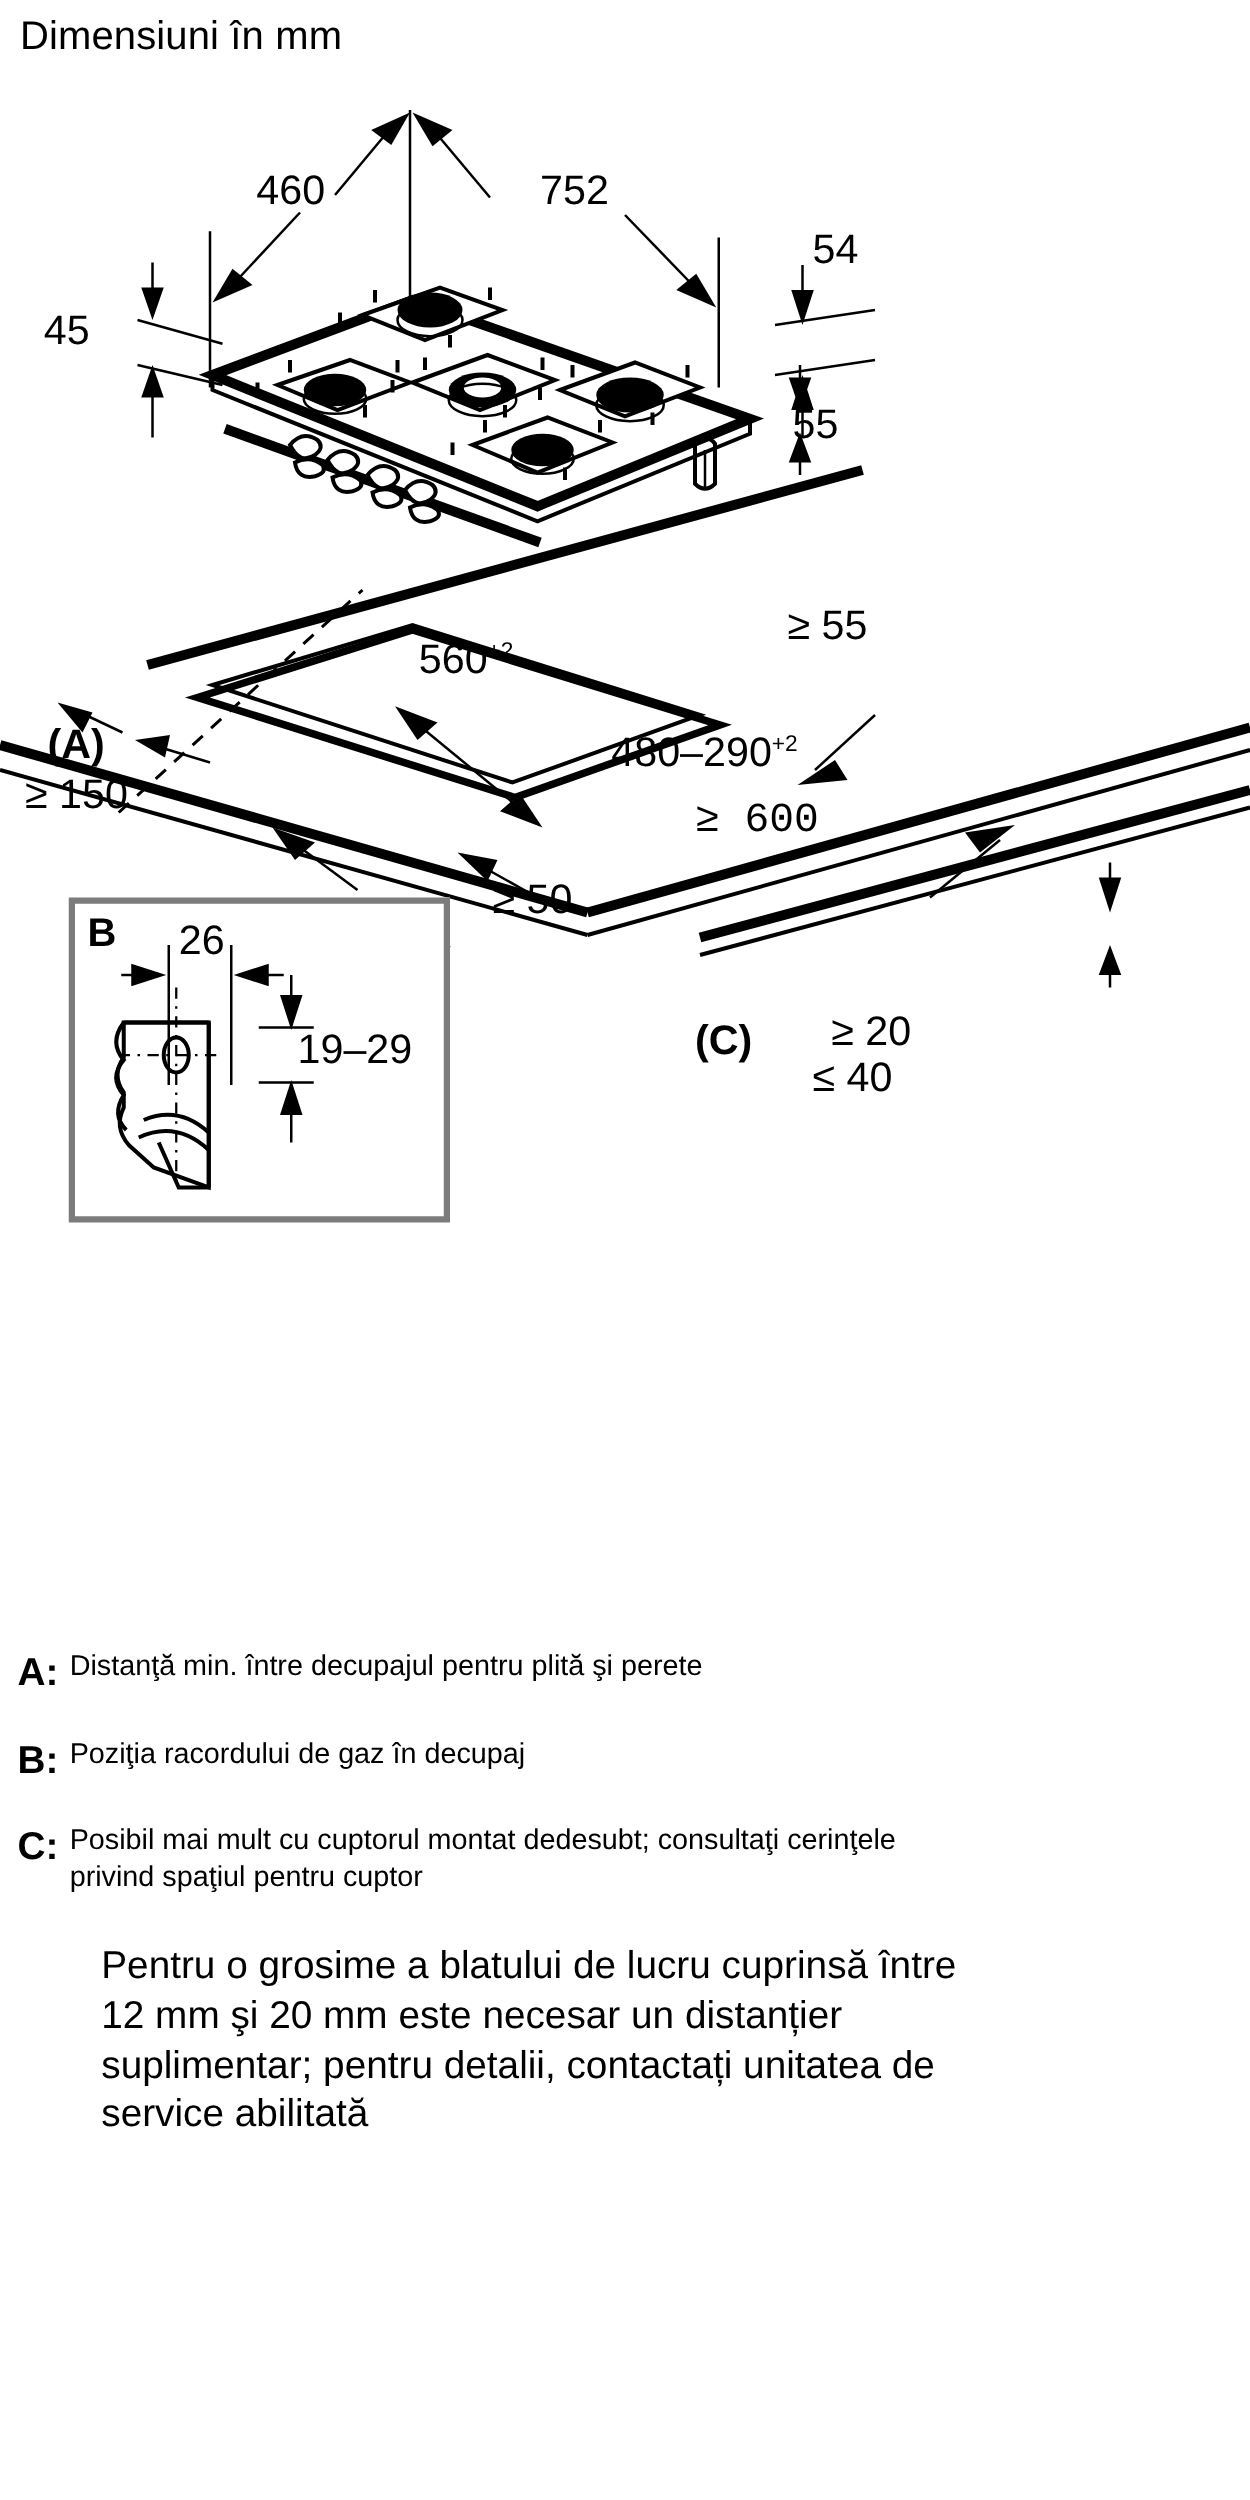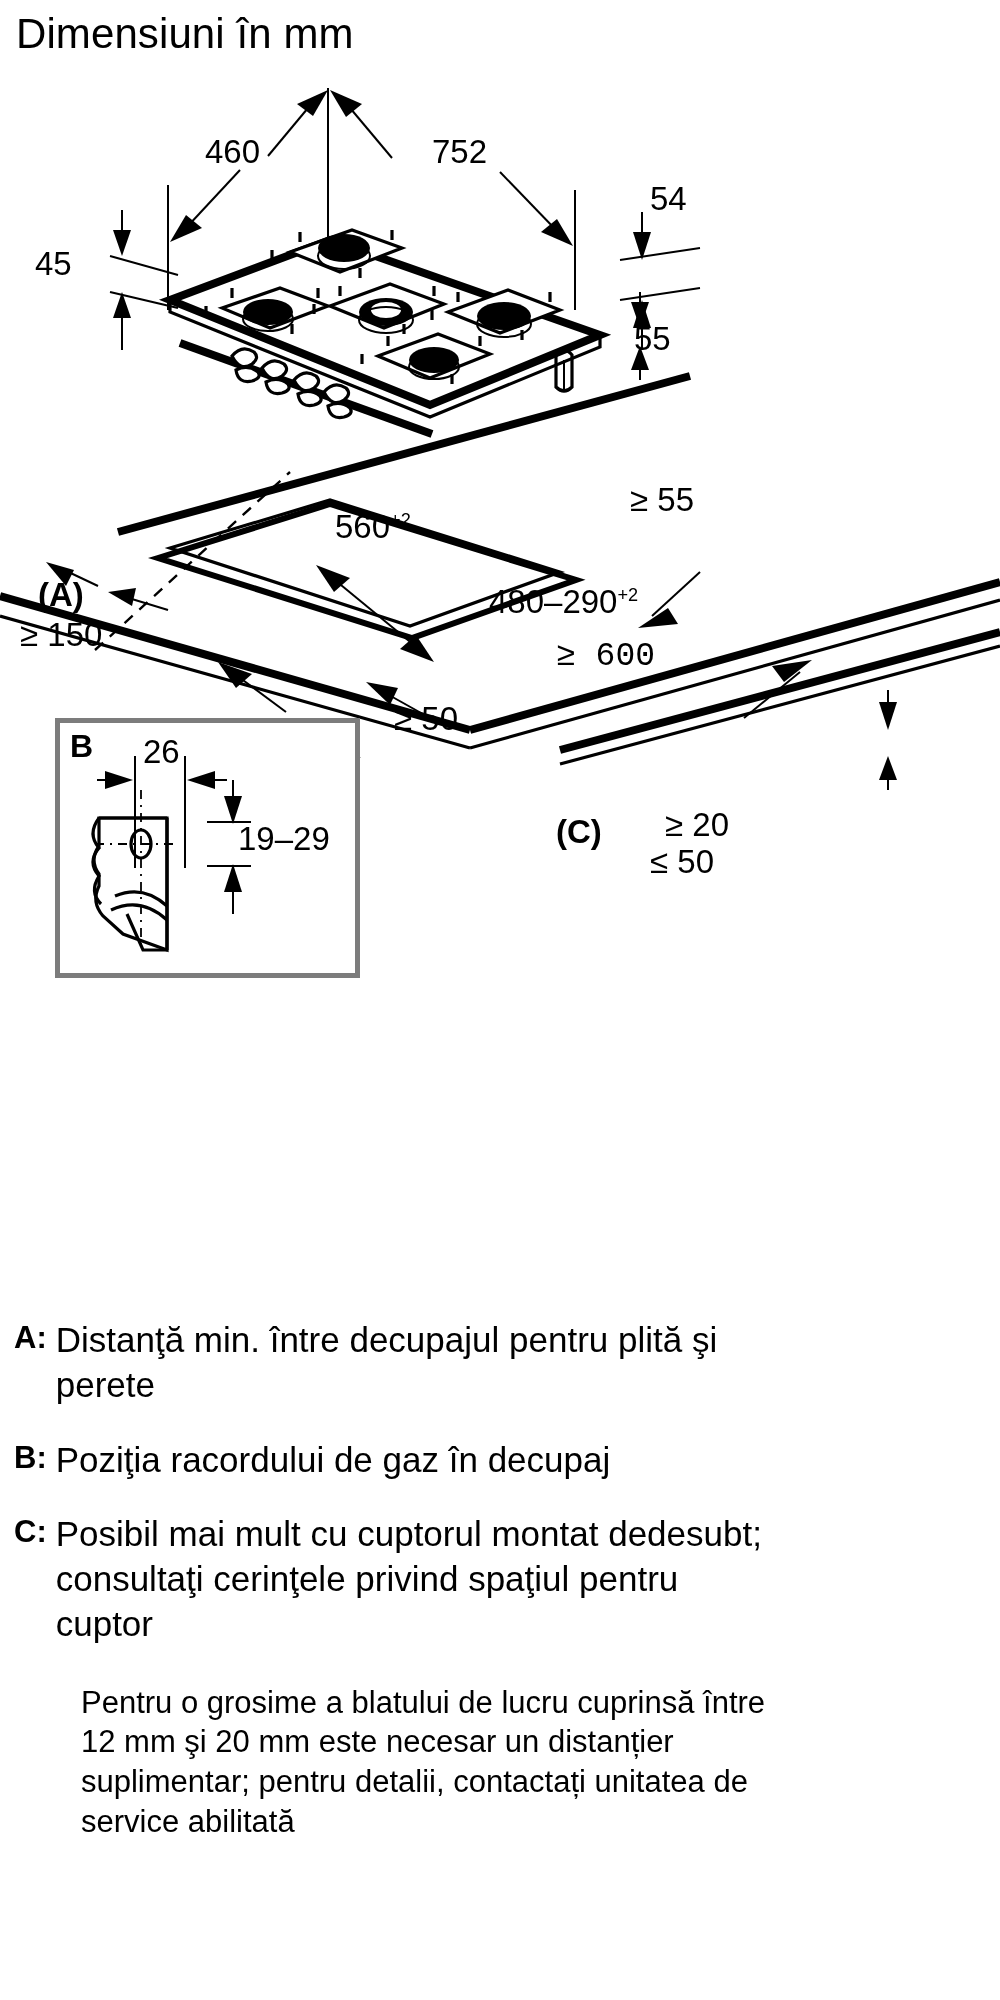--- a/index.html
+++ b/index.html
@@ -5,21 +5,21 @@
   html,body{margin:0;padding:0;background:#fff;}
   body{
     width:1000px;height:2000px;position:relative;overflow:hidden;
     font-family:"Liberation Sans","DejaVu Sans",sans-serif;color:#000;
   }
   .page{position:absolute;inset:0;}
 
   
   #title{
     position:absolute;left:16px;top:10px;
-    font-size:42px;letter-spacing:.1px;white-space:nowrap;
+    font-size:32px;letter-spacing:.1px;white-space:nowrap;
   }
 
   
   .dim{
     position:absolute;font-size:33px;white-space:nowrap;line-height:1.05;
   }
   .dim.bold{font-weight:bold;}
   .dim sup{font-size:.55em;vertical-align:super;line-height:0;}
 
   
@@ -40,21 +40,21 @@
     border:5px solid #7c7c7c;background:#fff;box-sizing:border-box;
   }
 
   
   #legend{position:absolute;left:14px;top:1318px;width:760px;}
   .legend-row{display:flex;margin-bottom:30px;}
   .legend-key{
     font-size:31px;font-weight:bold;flex:0 0 auto;
     margin-right:9px;line-height:1.28;
   }
-  .legend-txt{font-size:35px;line-height:1.28;flex:1 1 auto;}
+  .legend-txt{font-size:23px;line-height:1.28;flex:1 1 auto;}
   #legend-note{font-size:31px;line-height:1.28;margin-top:36px;}
 </style>
 </head>
 <body>
 
 <div class="page">
 
   <div id="title">Dimensiuni în mm</div>
 
   <svg id="hob-svg" style="left:0;top:60px;" width="1000" height="360" viewBox="0 0 1000 360">
@@ -208,21 +208,21 @@
 
   <div class="dim" style="left:630px;top:483px;text-align:center;">≥ 55</div>
   <div class="dim" style="left:556px;top:640px;font-family:Liberation Mono, monospace;">≥ 600</div>
   <div class="dim" style="left:394px;top:702px;">≥ 50</div>
 
   <div class="dim bold" style="left:38px;top:578px;">(A)</div>
   <div class="dim" style="left:20px;top:618px;">≥ 150</div>
 
   <div class="dim bold" style="left:556px;top:815px;">(C)</div>
   <div class="dim" style="left:650px;top:808px;margin-left:15px;">≥ 20</div>
-  <div class="dim" style="left:650px;top:845px;">≤ 50</div>
+  <div class="dim" style="left:650px;top:845px;">≤ 40</div>
 
   <div id="b-inset-frame"></div>
 
   <svg id="b-svg" style="left:55px;top:718px;" width="305" height="260" viewBox="0 0 305 260">
 
     <line class="ln thin" x1="80" y1="38" x2="80" y2="150"></line>
     <line class="ln thin" x1="130" y1="38" x2="130" y2="150"></line>
     <polygon class="fillblk" points="78,62 50,53 50,71"></polygon>
     <polygon class="fillblk" points="132,62 160,53 160,71"></polygon>
     <line class="ln thin" x1="42" y1="62" x2="52" y2="62"></line>

